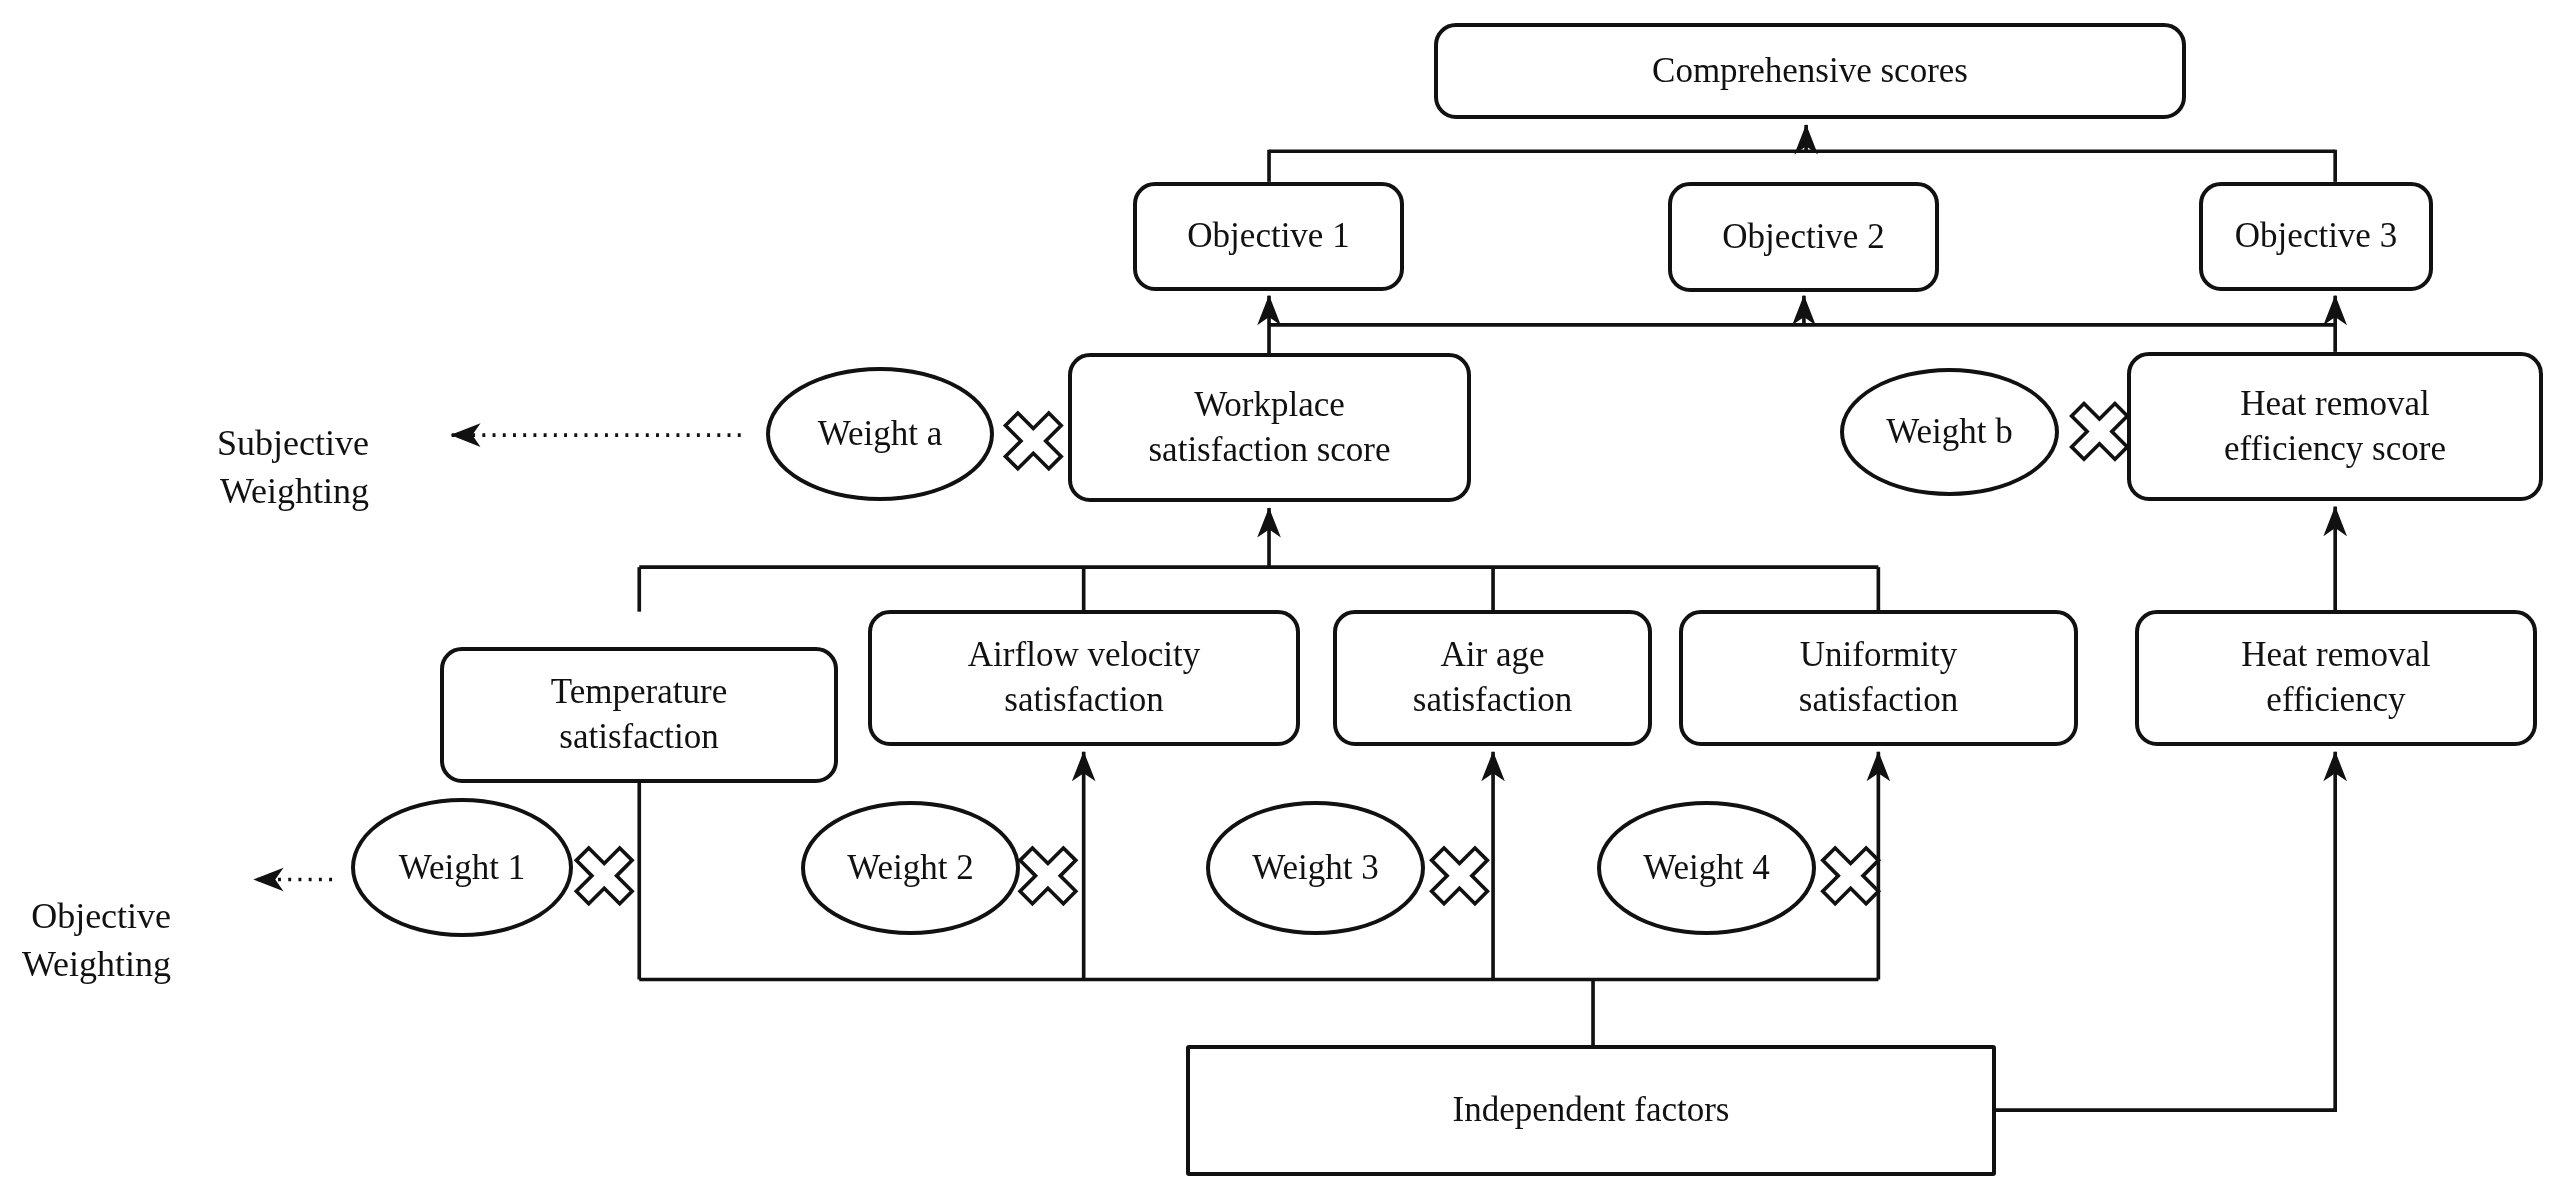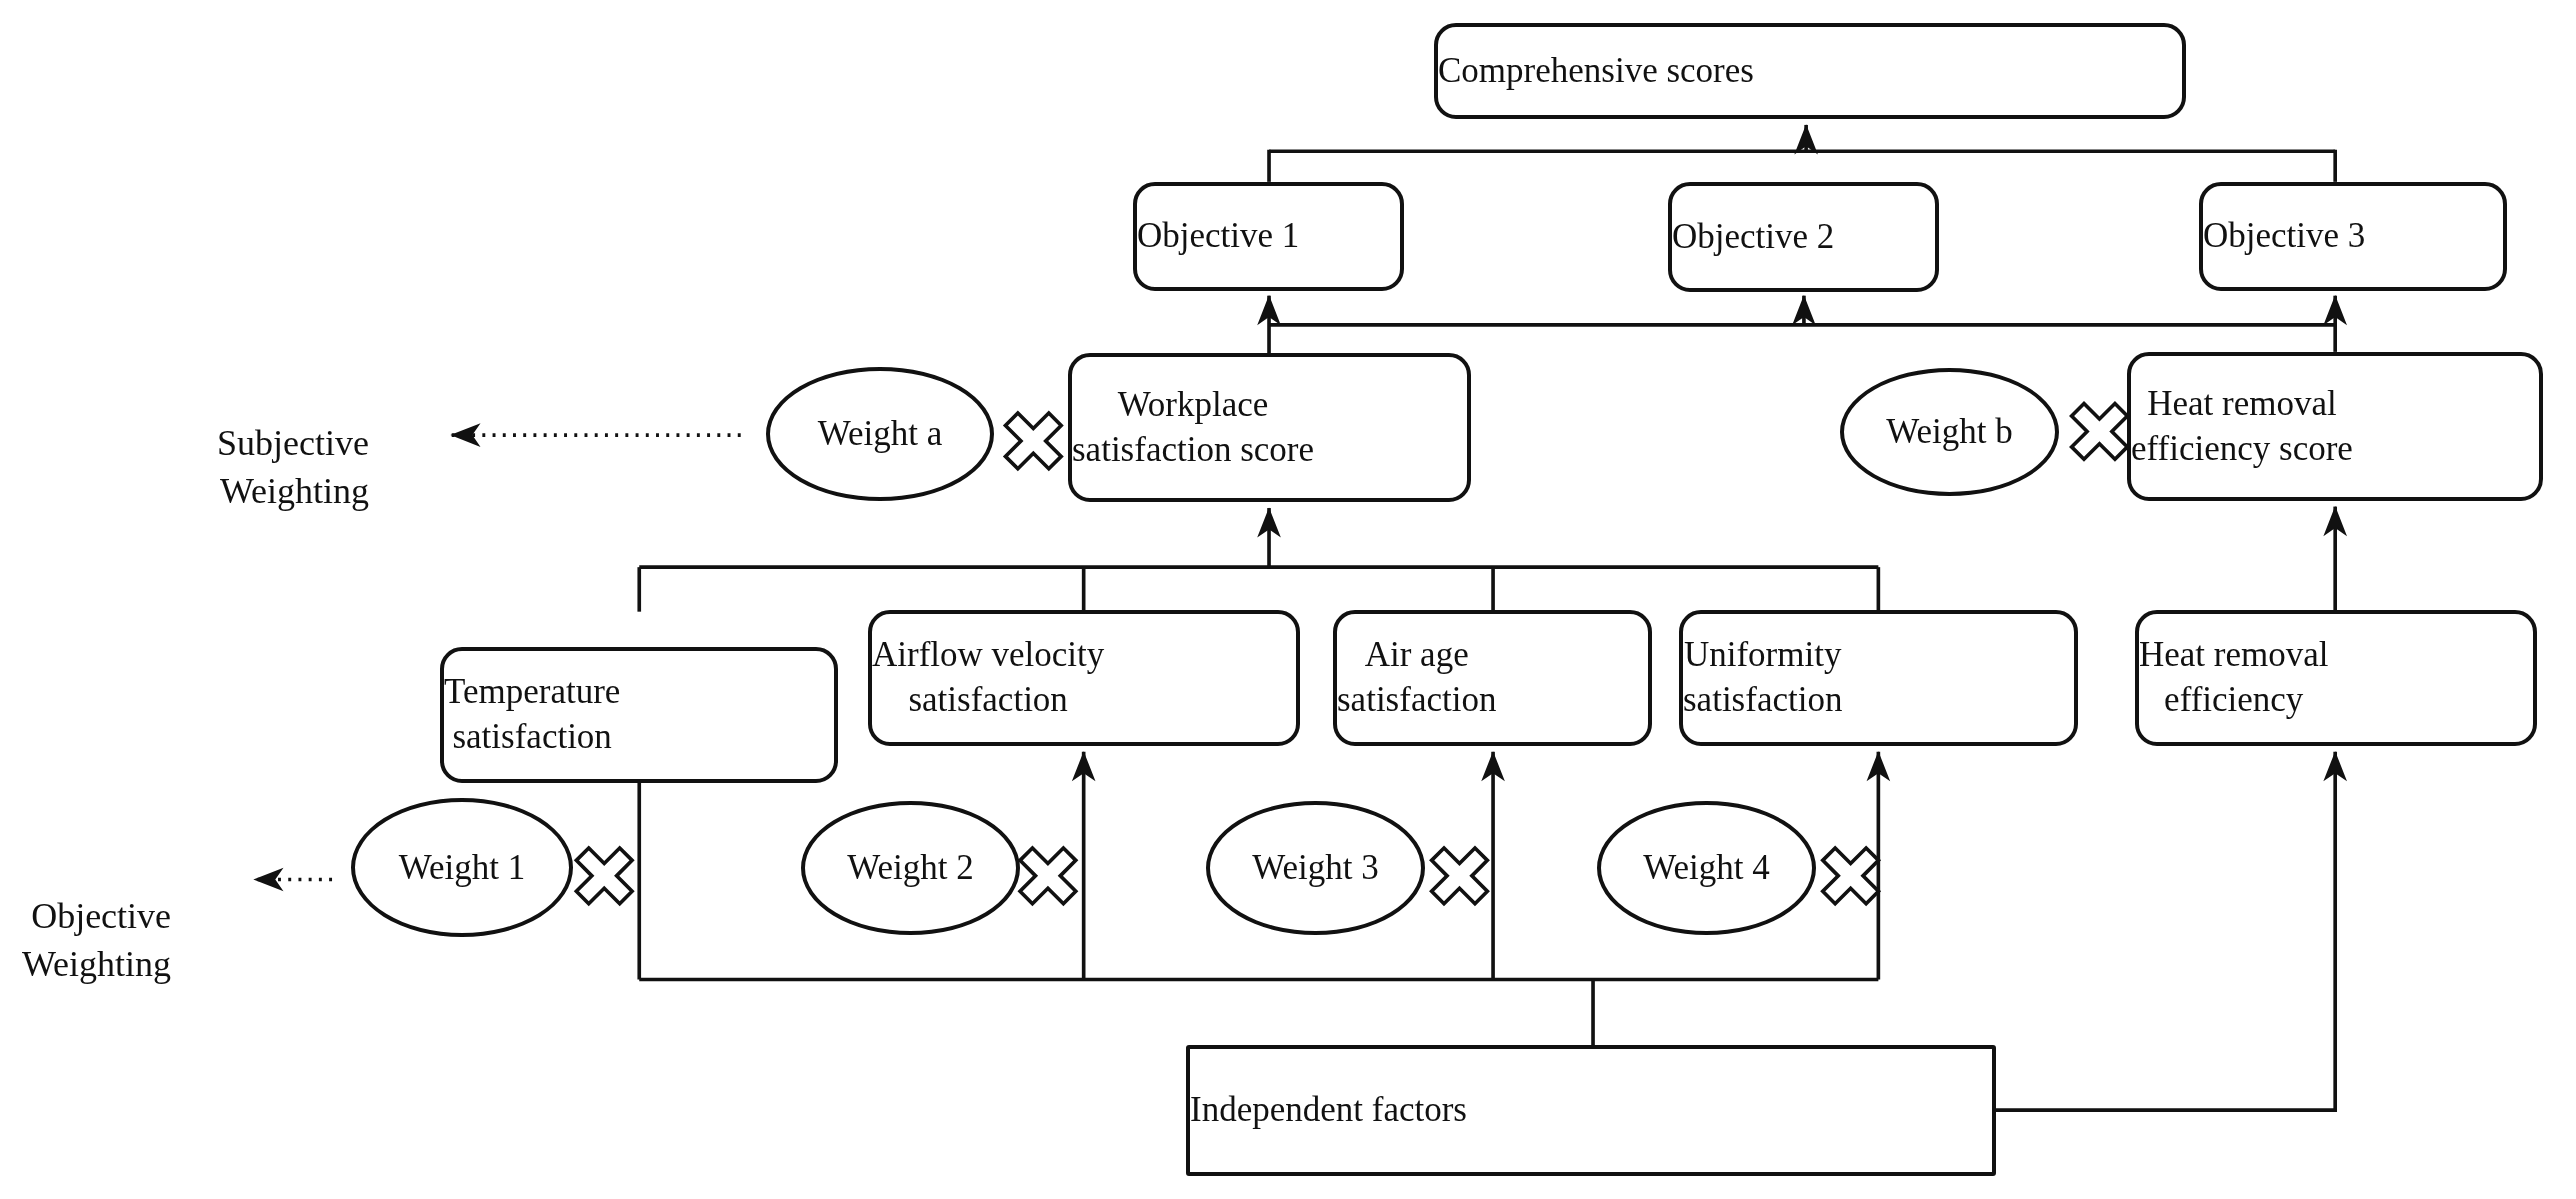--- a/index.html
+++ b/index.html
@@ -24,21 +24,21 @@
     height: 1200px;
   }
   .box {
     position: absolute;
     box-sizing: border-box;
     border: 4.4px solid #111111;
     border-radius: 22px;
     background: #ffffff;
     display: flex;
     align-items: center;
-    justify-content: flex-start;
+    justify-content: center;
     text-align: center;
     font-size: 35px;
     line-height: 1.28;
     white-space: pre-line;
   }
   .ellipse {
     position: absolute;
     box-sizing: border-box;
     border: 4.4px solid #111111;
     border-radius: 50%;
@@ -142,21 +142,21 @@
   </div>
 
   <div class="box" style="left:1133px; top:182px; width:271px; height:109px;">
     <span>Objective 1</span>
   </div>
 
   <div class="box" style="left:1668px; top:182px; width:271px; height:110px;">
     <span>Objective 2</span>
   </div>
 
-  <div class="box" style="left:2199px; top:182px; width:308px; height:109px;">
+  <div class="box" style="left:2199px; top:182px; width:234px; height:109px;">
     <span>Objective 3</span>
   </div>
 
   <div class="box" style="left:1068px; top:353px; width:403px; height:149px;">
     <span>Workplace
 satisfaction score</span>
   </div>
 
   <div class="box" style="left:2127px; top:352px; width:416px; height:149px;">
     <span>Heat removal

